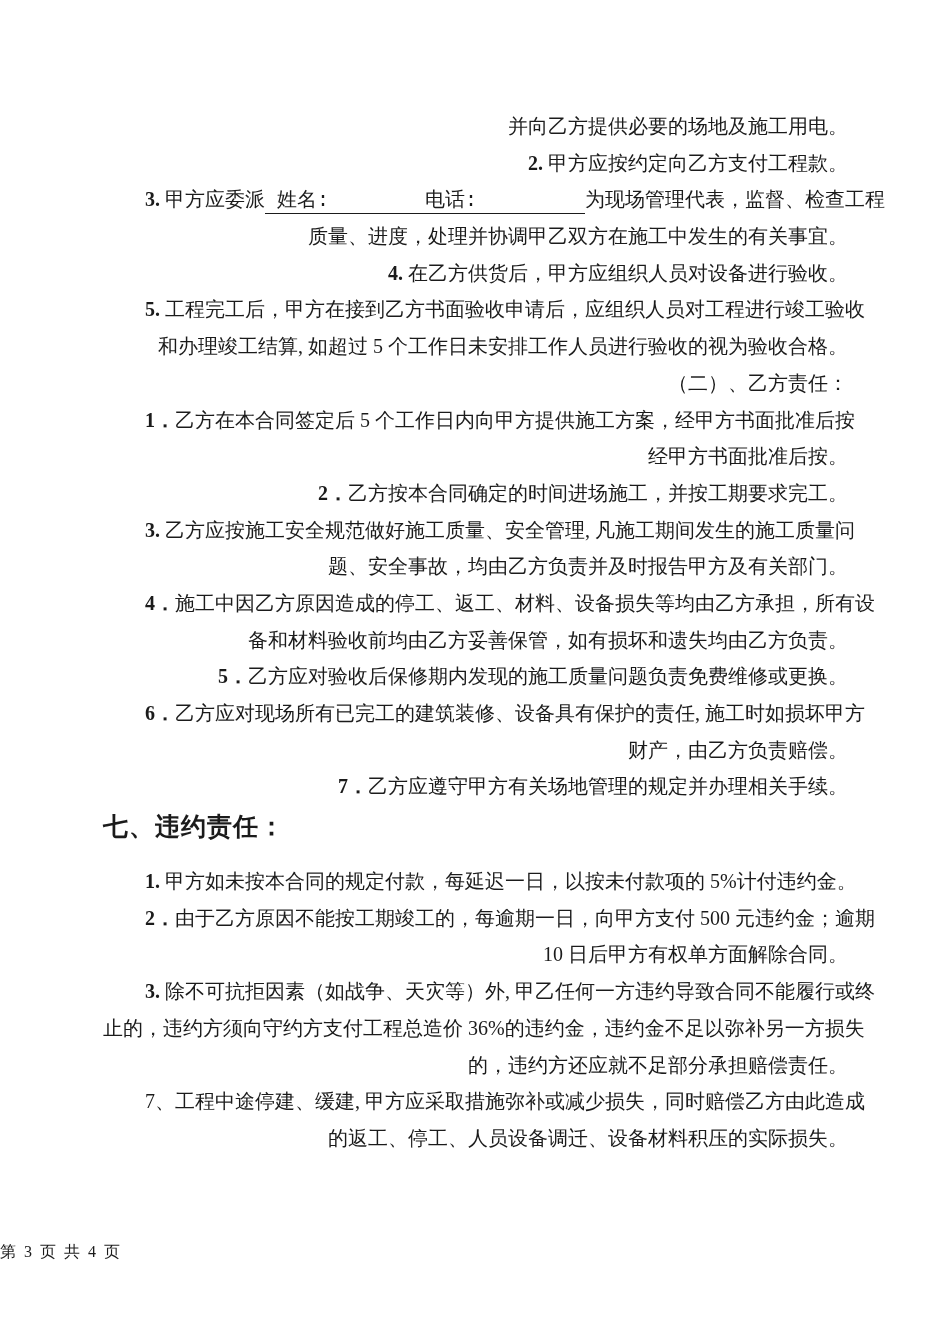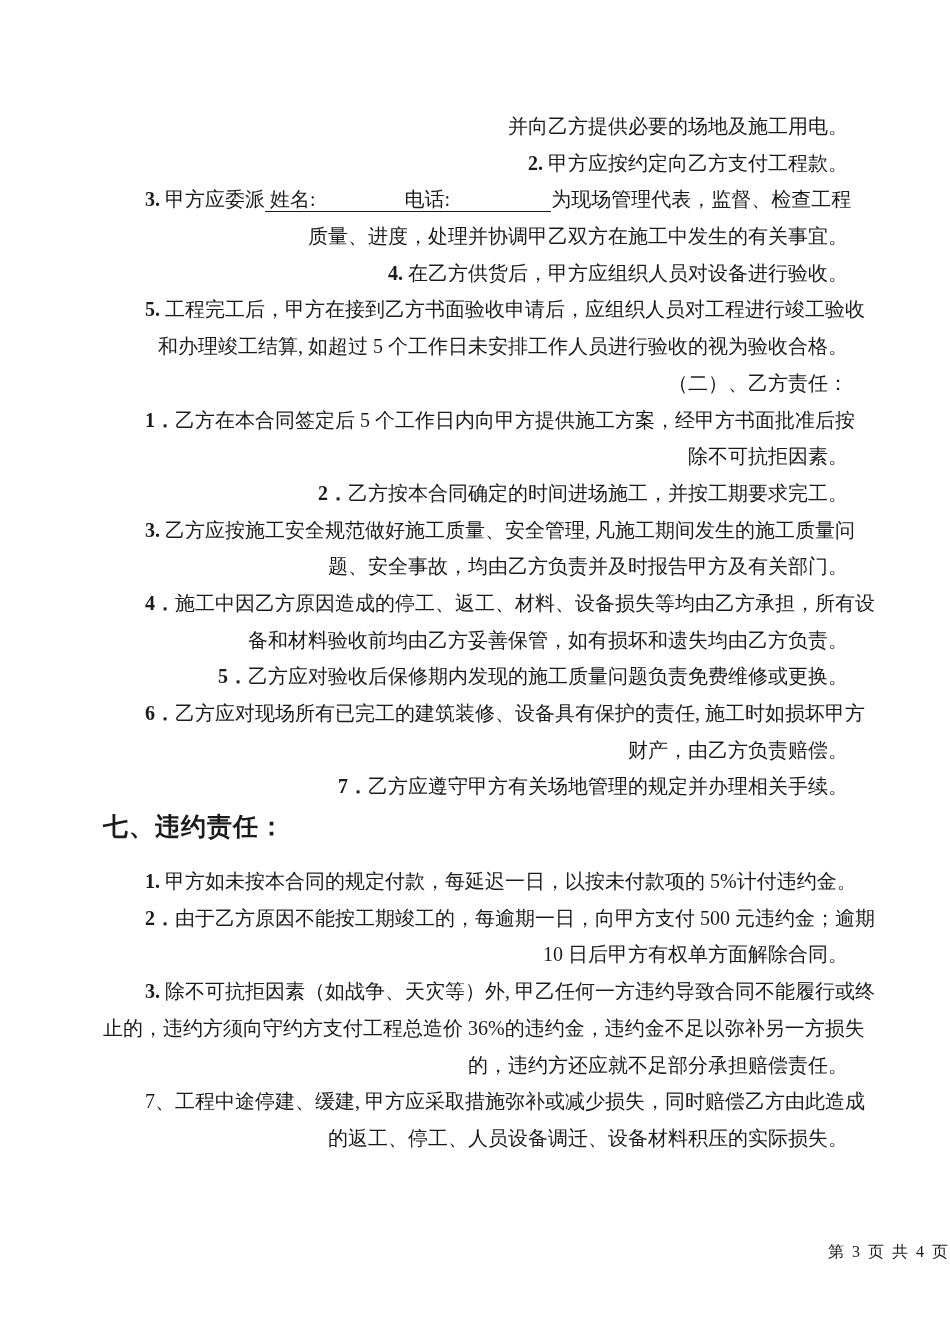--- a/index.html
+++ b/index.html
@@ -31,61 +31,62 @@
     overflow: visible;
     text-align: right;
   }
   .line.indent { padding-left: 42px; }
   .num { font-weight: bold; }
   .uline {
     display: inline-block;
     border-bottom: 1.5px solid #1b1b1b;
     line-height: 24px;
     vertical-align: baseline;
+    font-family: Liberation Mono, monospace;
   }
   .gap {
     display: inline-block;
     height: 2px;
   }
   .section-heading {
     height: 44px;
     line-height: 44px;
     font-size: 25px;
     font-weight: bold;
     letter-spacing: 1px;
     white-space: pre;
   }
   .block-2 { margin-top: 14px; }
   .footer {
     position: absolute;
     top: 1242px;
     left: 0;
     width: 100%;
-    text-align: right;
+    text-align: left;
     font-size: 16px;
     letter-spacing: 2px;
     color: #1b1b1b;
   }
 </style>
 </head>
 <body>
 
 <div class="page">
   <div class="content">
     <div>
         <div class="line">并向乙方提供必要的场地及施工用电。</div>
         <div class="line indent"><span class="num">2. </span>甲方应按约定向乙方支付工程款。</div>
         <div class="line indent"><span class="num">3. </span>甲方应委派<span class="uline"> 姓名: <span class="gap" style="width: 84px;"></span>电话: <span class="gap" style="width: 96px;"></span></span>为现场管理代表，监督、检查工程</div>
         <div class="line">质量、进度，处理并协调甲乙双方在施工中发生的有关事宜。</div>
         <div class="line indent"><span class="num">4. </span>在乙方供货后，甲方应组织人员对设备进行验收。</div>
         <div class="line indent"><span class="num">5. </span>工程完工后，甲方在接到乙方书面验收申请后，应组织人员对工程进行竣工验收</div>
         <div class="line">和办理竣工结算, 如超过 5 个工作日未安排工作人员进行验收的视为验收合格。</div>
         <div class="line indent">（二）、乙方责任：</div>
         <div class="line indent"><span class="num">1．</span>乙方在本合同签定后 5 个工作日内向甲方提供施工方案，经甲方书面批准后按</div>
-        <div class="line">除不可抗拒因素。</div>
+        <div class="line">经甲方书面批准后按。</div>
         <div class="line indent"><span class="num">2．</span>乙方按本合同确定的时间进场施工，并按工期要求完工。</div>
         <div class="line indent"><span class="num">3. </span>乙方应按施工安全规范做好施工质量、安全管理, 凡施工期间发生的施工质量问</div>
         <div class="line">题、安全事故，均由乙方负责并及时报告甲方及有关部门。</div>
         <div class="line indent"><span class="num">4．</span>施工中因乙方原因造成的停工、返工、材料、设备损失等均由乙方承担，所有设</div>
         <div class="line">备和材料验收前均由乙方妥善保管，如有损坏和遗失均由乙方负责。</div>
         <div class="line indent"><span class="num">5．</span>乙方应对验收后保修期内发现的施工质量问题负责免费维修或更换。</div>
         <div class="line indent"><span class="num">6．</span>乙方应对现场所有已完工的建筑装修、设备具有保护的责任, 施工时如损坏甲方</div>
         <div class="line">财产，由乙方负责赔偿。</div>
         <div class="line indent"><span class="num">7．</span>乙方应遵守甲方有关场地管理的规定并办理相关手续。</div>
       </div>

